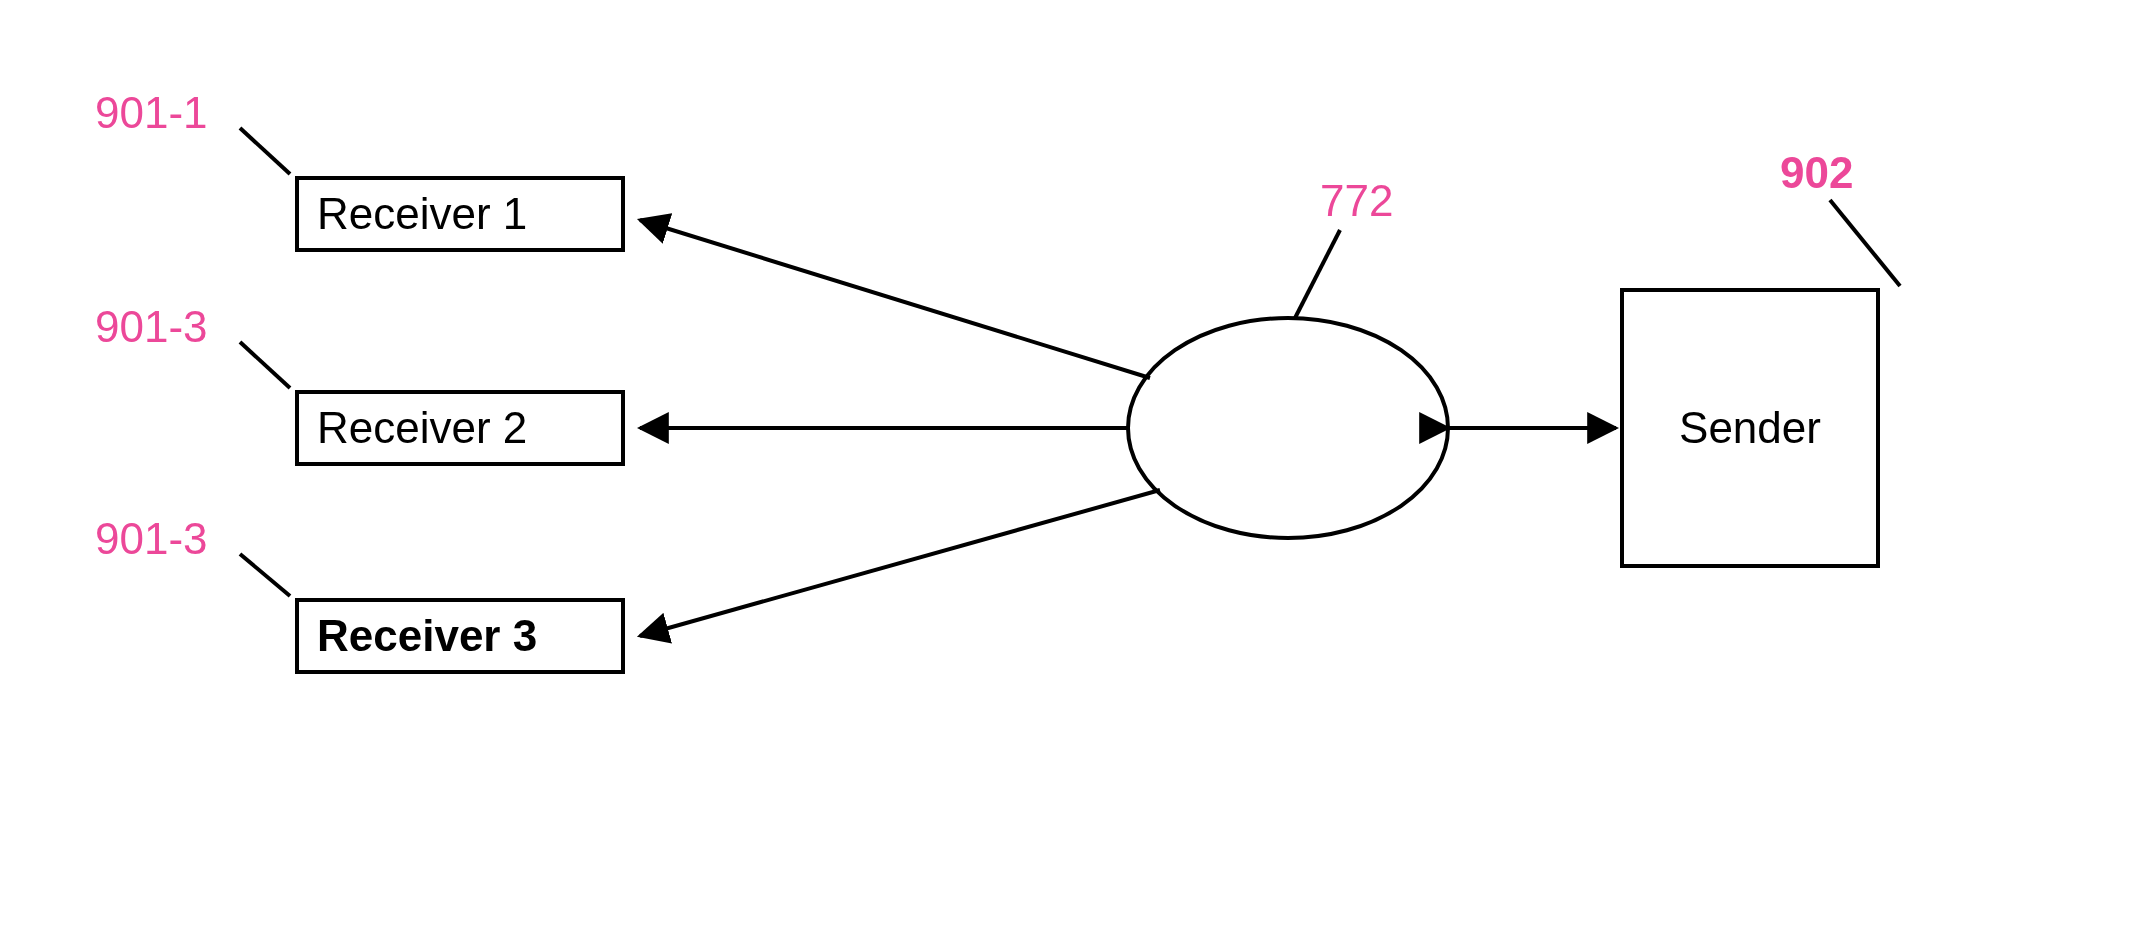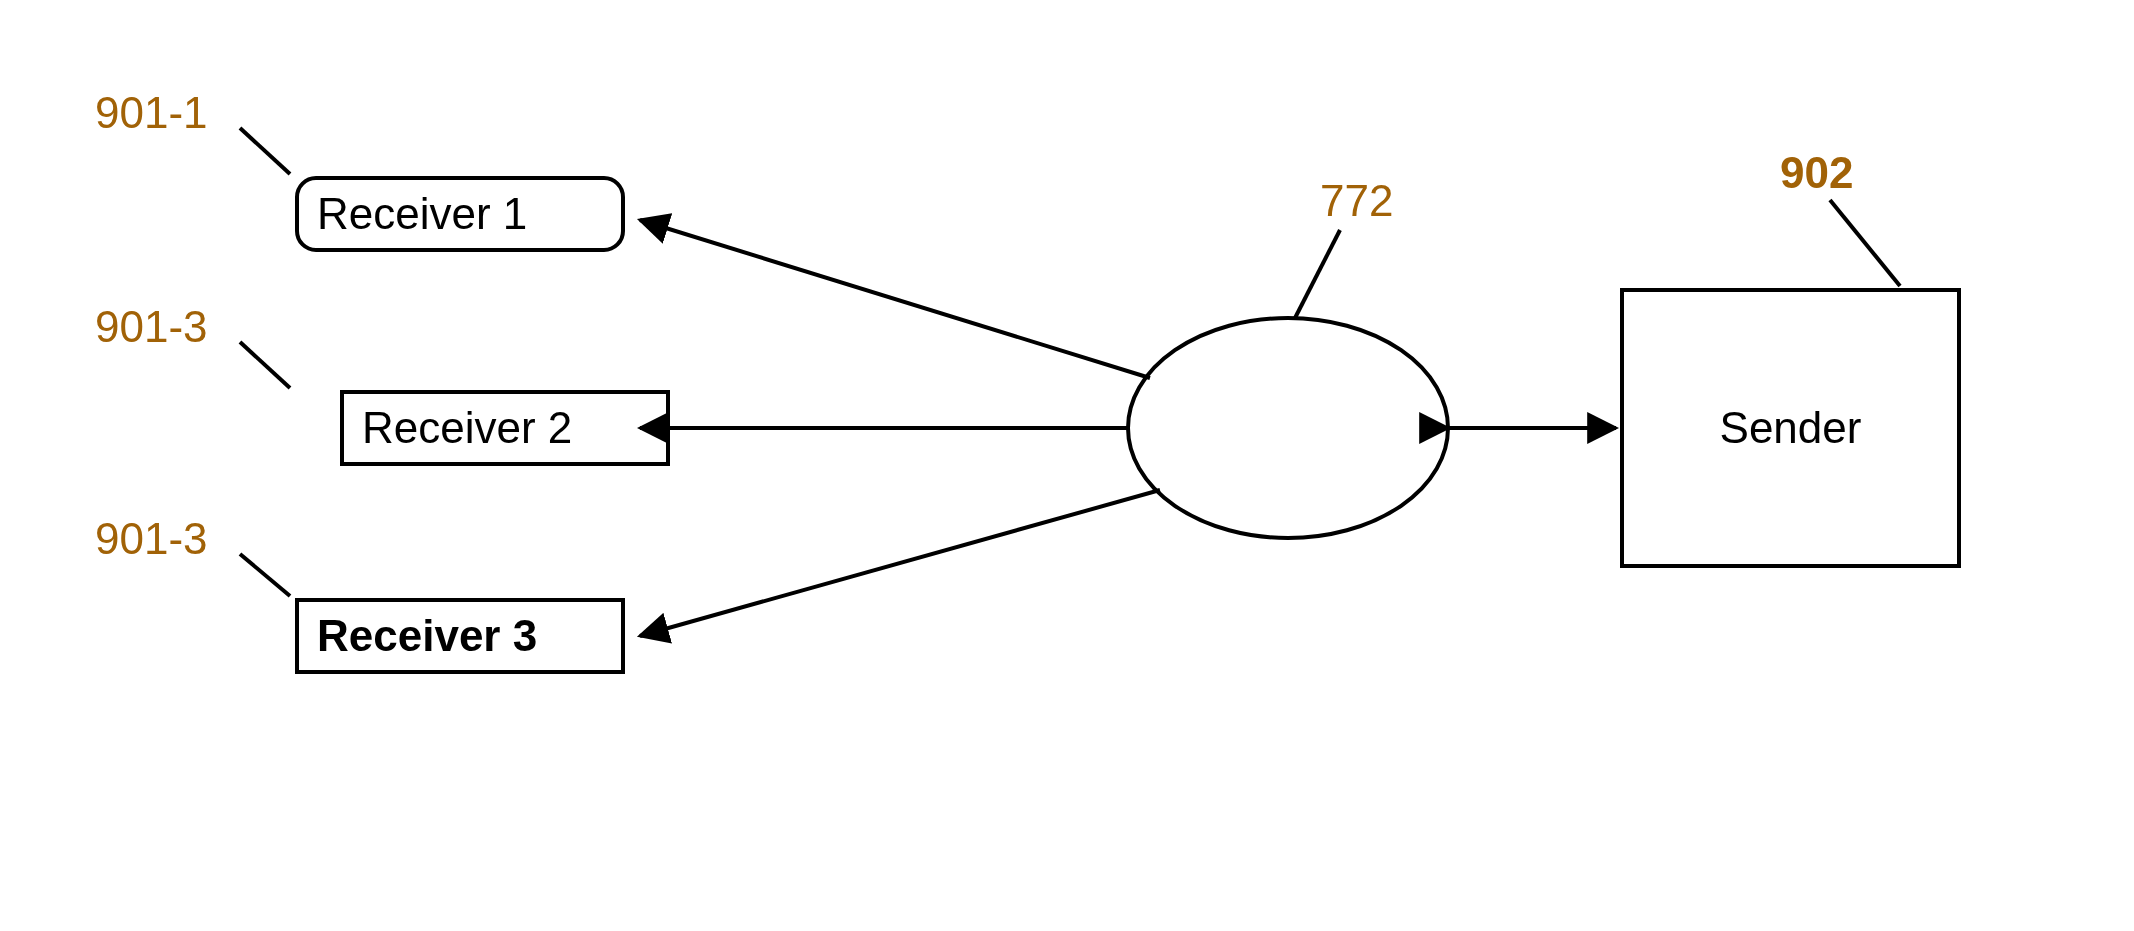--- a/index.html
+++ b/index.html
@@ -27,21 +27,21 @@
   }
   .receiver {
     width: 330px;
     height: 76px;
     justify-content: flex-start;
     padding-left: 18px;
   }
   .label {
     position: absolute;
     font-size: 44px;
-    color: #a16207;
+    color: #ec4899;
   }
   svg {
     position: absolute;
     top: 0;
     left: 0;
     width: 2134px;
     height: 931px;
     pointer-events: none;
   }
 </style>
@@ -50,32 +50,32 @@
 
 <div class="canvas">
 
   <div class="label" style="left:95px; top:88px;">901-1</div>
   <div class="label" style="left:95px; top:302px;">901-3</div>
   <div class="label" style="left:95px; top:514px;">901-3</div>
 
   <div class="label" style="left:1320px; top:176px;">772</div>
   <div class="label" style="left:1780px; top:148px;font-weight:bold;">902</div>
 
-  <div class="box receiver" style="left:295px; top:176px;border-radius:21px;">
+  <div class="box receiver" style="left:295px; top:176px;">
     <span>Receiver 1</span>
   </div>
-  <div class="box receiver" style="left:295px; top:390px;margin-left:45px;">
+  <div class="box receiver" style="left:295px; top:390px;">
     <span>Receiver 2</span>
   </div>
   <div class="box receiver" style="left:295px; top:598px;font-weight:bold;">
     <span>Receiver 3</span>
   </div>
 
 
-  <div class="box" style="left:1620px; top:288px; width:341px; height:280px;">
+  <div class="box" style="left:1620px; top:288px; width:260px; height:280px;">
     <span>Sender</span>
   </div>
 
   <svg viewBox="0 0 2134 931">
     <defs>
       <marker id="arrow" viewBox="0 0 10 10" refX="9" refY="5" markerWidth="8" markerHeight="8" orient="auto-start-reverse">
         <path d="M 0 0 L 10 5 L 0 10 z" fill="#000"></path>
       </marker>
       <marker id="arrow-both" viewBox="0 0 10 10" refX="9" refY="5" markerWidth="8" markerHeight="8" orient="auto">
         <path d="M 0 0 L 10 5 L 0 10 z" fill="#000"></path>

